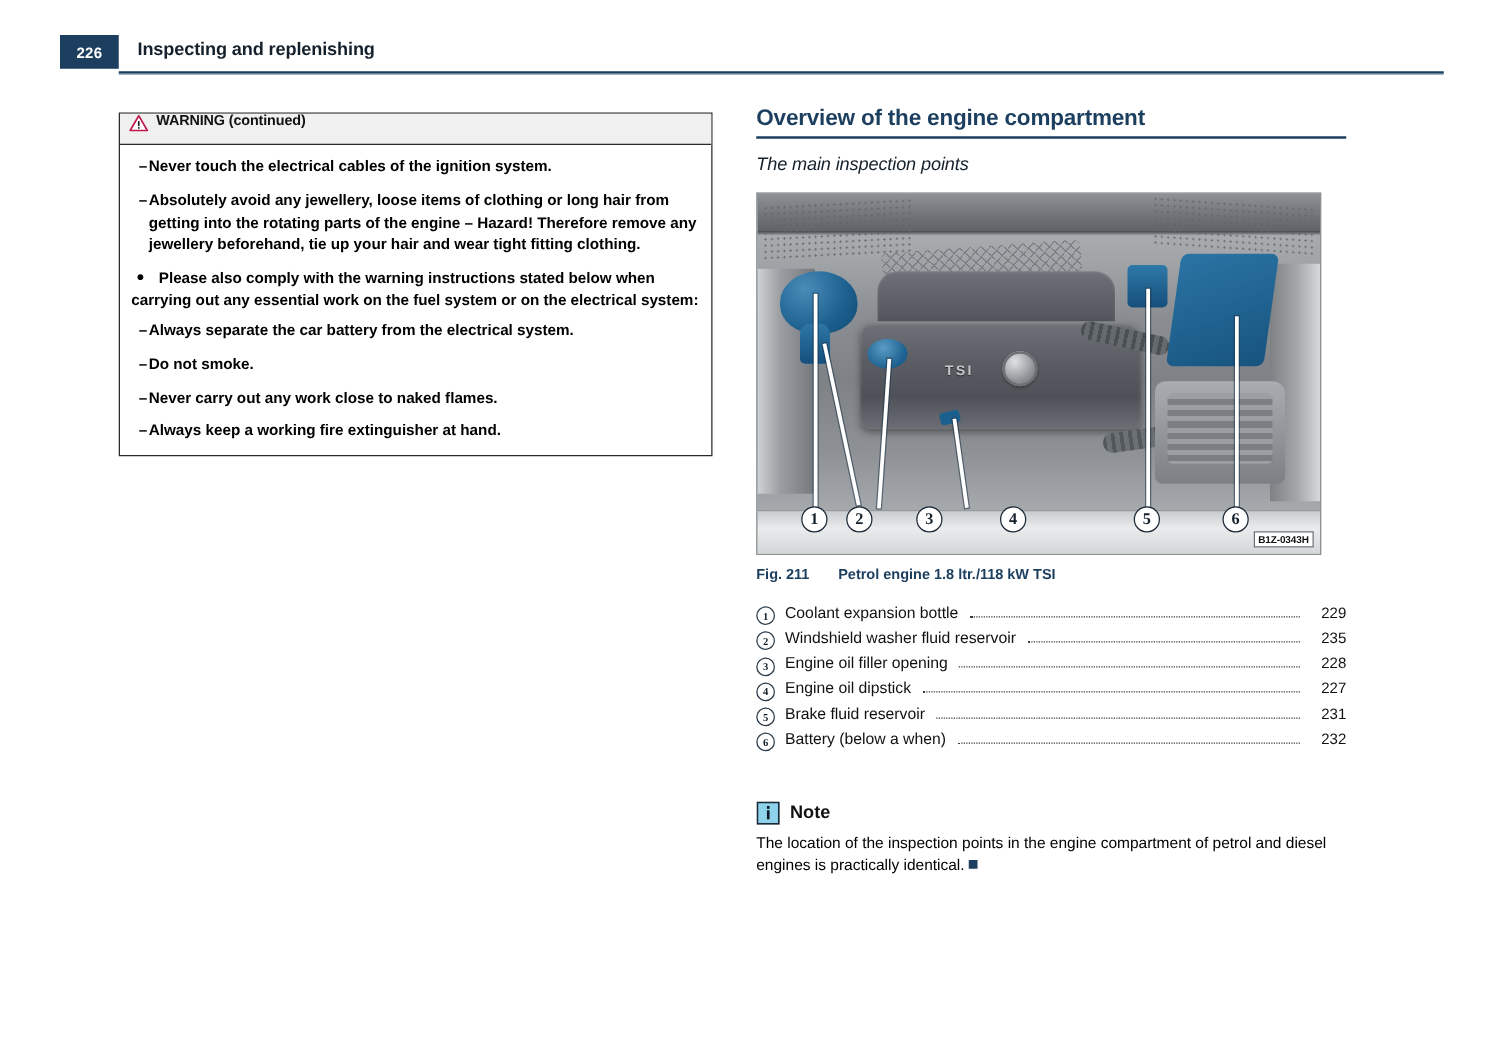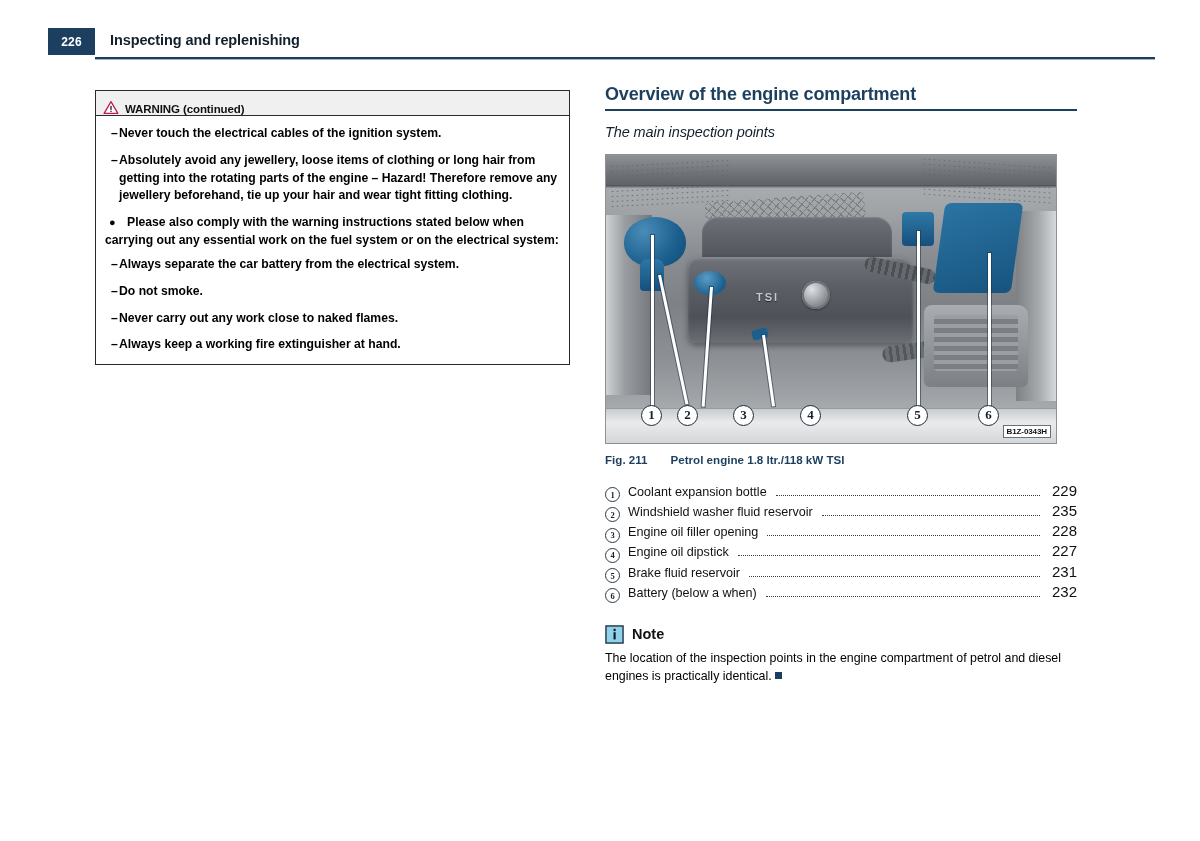--- a/index.html
+++ b/index.html
@@ -52,21 +52,21 @@
   
   #warning-box {
     border: 1px solid #2a2a2a;
     background: #ffffff;
     width: 475px;
   }
   #warning-head {
     background: #f0f0f0;
     border-bottom: 1px solid #2a2a2a;
     height: 25px;
-    display: flex; align-items: flex-end;
+    display: flex; align-items: flex-start;
     padding-left: 7px;
   }
   .tri-icon { width: 16px; height: 15px; flex: 0 0 auto; margin-right: 6px; }
   #warning-title {
     font-size: 11.5px; font-weight: bold; color: #111; letter-spacing: -0.1px;
   }
   #warning-body { padding: 9px 9px 10px 9px; }
 
   .w-dash-item {
     display: flex;
@@ -308,24 +308,24 @@
     position: relative; top: 2px;
     font-family: "Liberation Serif", serif;
   }
   .legend-label { white-space: nowrap; }
   .legend-dots {
     flex: 1;
     border-bottom: 1.6px dotted #3a3a3a;
     margin: 0 7px 4px 9px;
     height: 12px;
   }
-  .legend-page { width: 30px; text-align: right; font-size: 15px; }
-
-  
-  #note-block { margin-top: 20px; width: 472px; }
+  .legend-page { width: 30px; text-align: right; font-size: 12px; }
+
+  
+  #note-block { margin-top: 36px; width: 472px; }
   #note-head { display: flex; align-items: center; height: 22px; }
   .sq-icon { width: 19px; height: 19px; flex: 0 0 auto; margin-right: 8px; }
   #note-title { font-size: 14.5px; font-weight: bold; color: #111; }
   #note-text {
     margin-top: 5px;
     font-size: 12.4px; line-height: 1.42; color: #000;
     width: 468px;
   }
 </style>
 </head>

